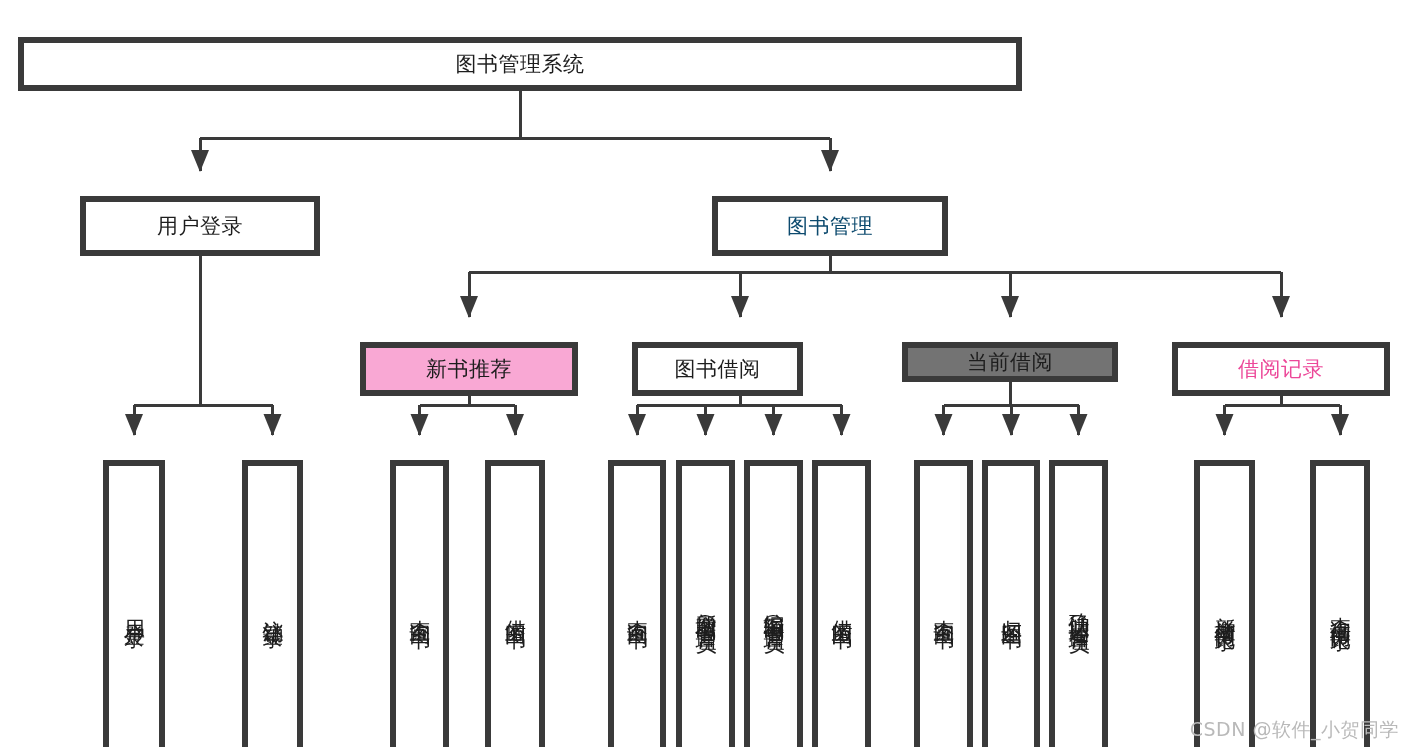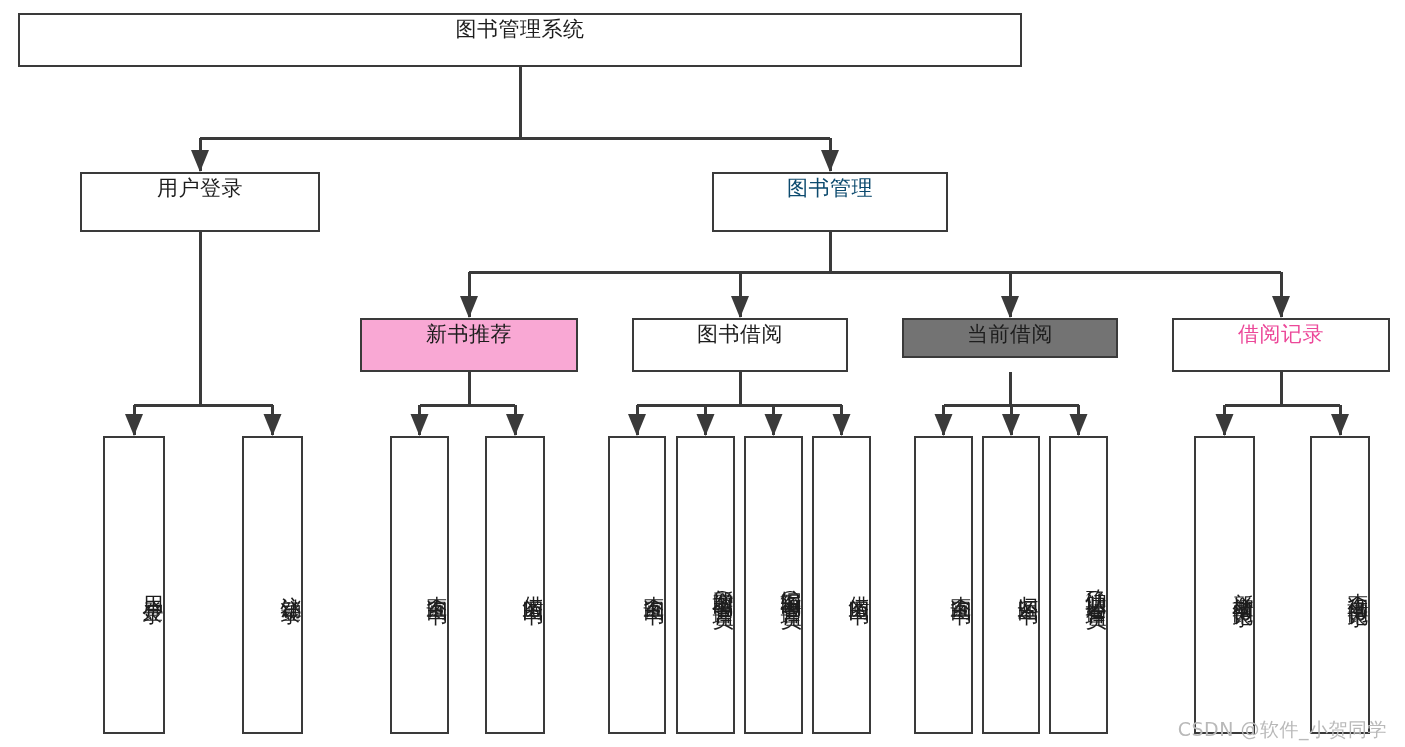--- a/index.html
+++ b/index.html
@@ -23,25 +23,26 @@
     left: 0;
     top: 0;
     width: 1405px;
     height: 747px;
     pointer-events: none;
   }
   .node {
     position: absolute;
     box-sizing: border-box;
     background: #ffffff;
-    border: 2px solid #1d4ed8;
+    border: 6px solid #1d4ed8;
     display: flex;
-    align-items: flex-start;
+    align-items: center;
     justify-content: center;
     color: #1d1d1d;
+    margin-top: 24px;
   }
   .node.horizontal {
     font-size: 21px;
     letter-spacing: 0.5px;
   }
   .node.vertical {
     writing-mode: vertical-rl;
     text-orientation: upright;
     font-size: 21px;
     letter-spacing: 3px;
@@ -51,21 +52,21 @@
   .node .node-label {
     display: block;
     white-space: nowrap;
   }
   .node.vertical .node-label {
     writing-mode: vertical-rl;
     text-orientation: upright;
   }
   #watermark {
     position: absolute;
-    right: 18px;
+    right: 6px;
     bottom: 4px;
     font-size: 19px;
     color: #b9b9b9;
     letter-spacing: 0.5px;
     white-space: nowrap;
     user-select: none;
   }
 </style>
 </head>
 <body>
@@ -131,21 +132,21 @@
       </div>
       <div class="node horizontal" id="node-user_login" style="left: 80px; top: 172px; width: 240px; height: 60px; border-color: rgb(58, 58, 58); background: rgb(255, 255, 255); color: rgb(29, 29, 29);">
         <span class="node-label">用户登录</span>
       </div>
       <div class="node horizontal" id="node-book_manage" style="left: 712px; top: 172px; width: 236px; height: 60px; border-color: rgb(58, 58, 58); background: rgb(255, 255, 255); color: #0c4a6e;">
         <span class="node-label">图书管理</span>
       </div>
       <div class="node horizontal" id="node-new_book_rec" style="left: 360px; top: 318px; width: 218px; height: 54px; border-color: rgb(58, 58, 58); background: #f9a8d4; color: rgb(29, 29, 29);">
         <span class="node-label">新书推荐</span>
       </div>
-      <div class="node horizontal" id="node-book_borrow" style="left: 632px; top: 318px; width: 216px; height: 54px; border-color: rgb(58, 58, 58); background: rgb(255, 255, 255); color: rgb(29, 29, 29); font-family: Liberation Serif, serif;">
+      <div class="node horizontal" id="node-book_borrow" style="left: 632px; top: 318px; width: 171px; height: 54px; border-color: rgb(58, 58, 58); background: rgb(255, 255, 255); color: rgb(29, 29, 29); font-family: Liberation Serif, serif;">
         <span class="node-label">图书借阅</span>
       </div>
       <div class="node horizontal" id="node-current_borrow" style="left: 902px; top: 318px; width: 216px; height: 40px; border-color: rgb(58, 58, 58); background: #737373; color: rgb(29, 29, 29);">
         <span class="node-label">当前借阅</span>
       </div>
       <div class="node horizontal" id="node-borrow_record" style="left: 1172px; top: 318px; width: 218px; height: 54px; border-color: rgb(58, 58, 58); background: rgb(255, 255, 255); color: #ec4899;">
         <span class="node-label">借阅记录</span>
       </div>
       <div class="node vertical" id="node-leaf_user_login" style="left: 103px; top: 436px; width: 62px; height: 298px; border-color: rgb(58, 58, 58); background: rgb(255, 255, 255); color: rgb(29, 29, 29);">
         <span class="node-label">用户登录</span>

